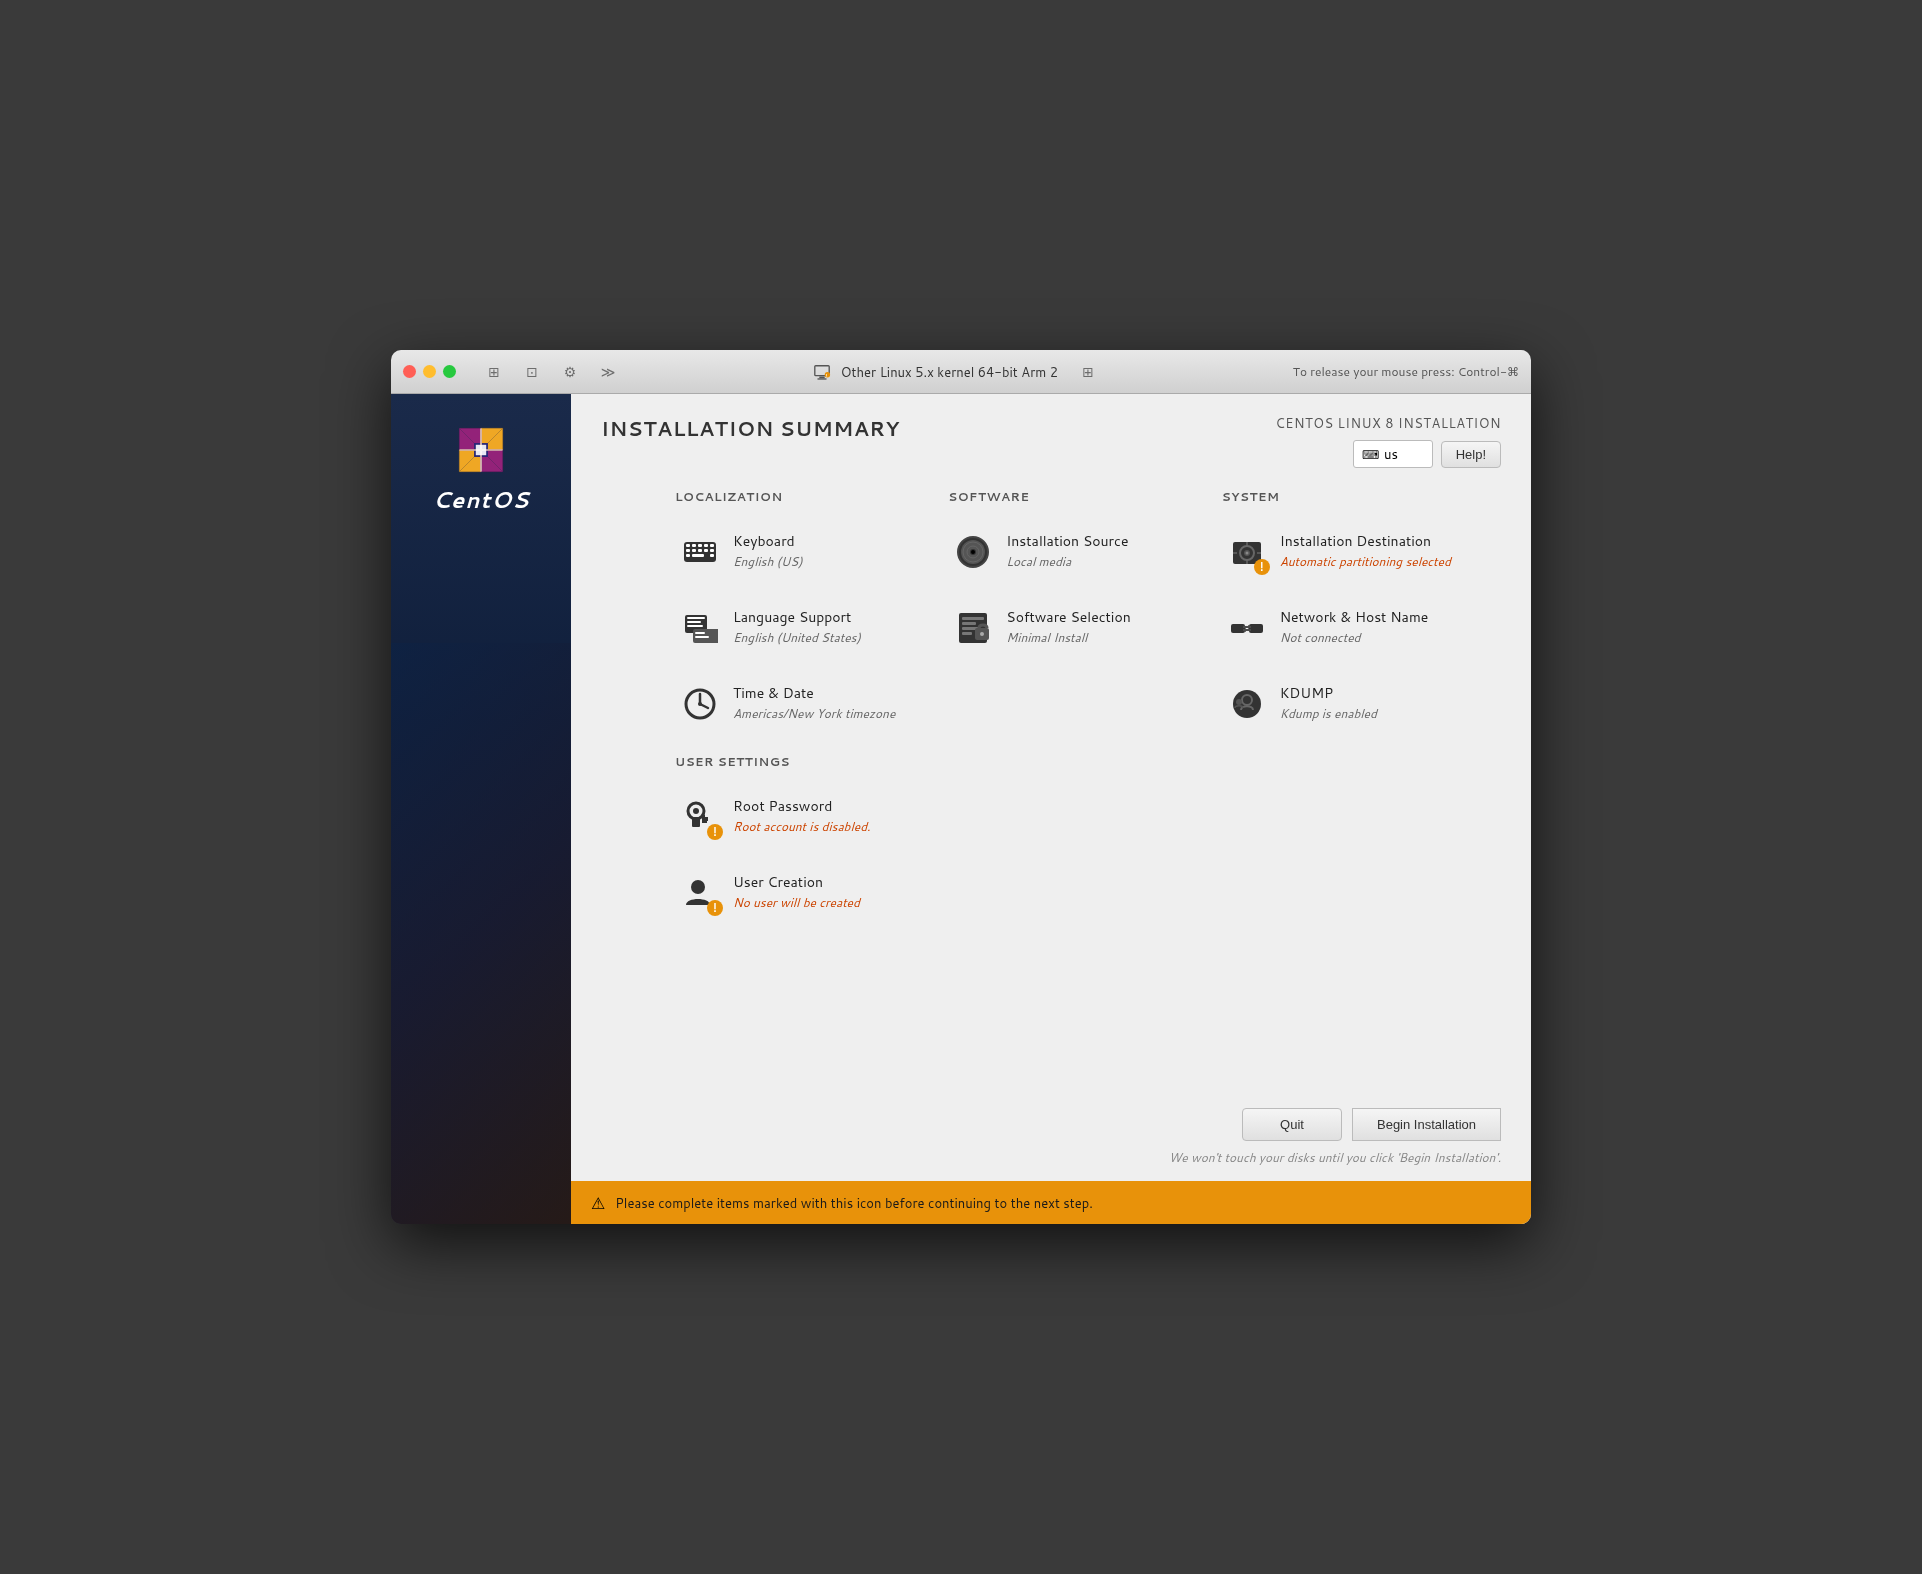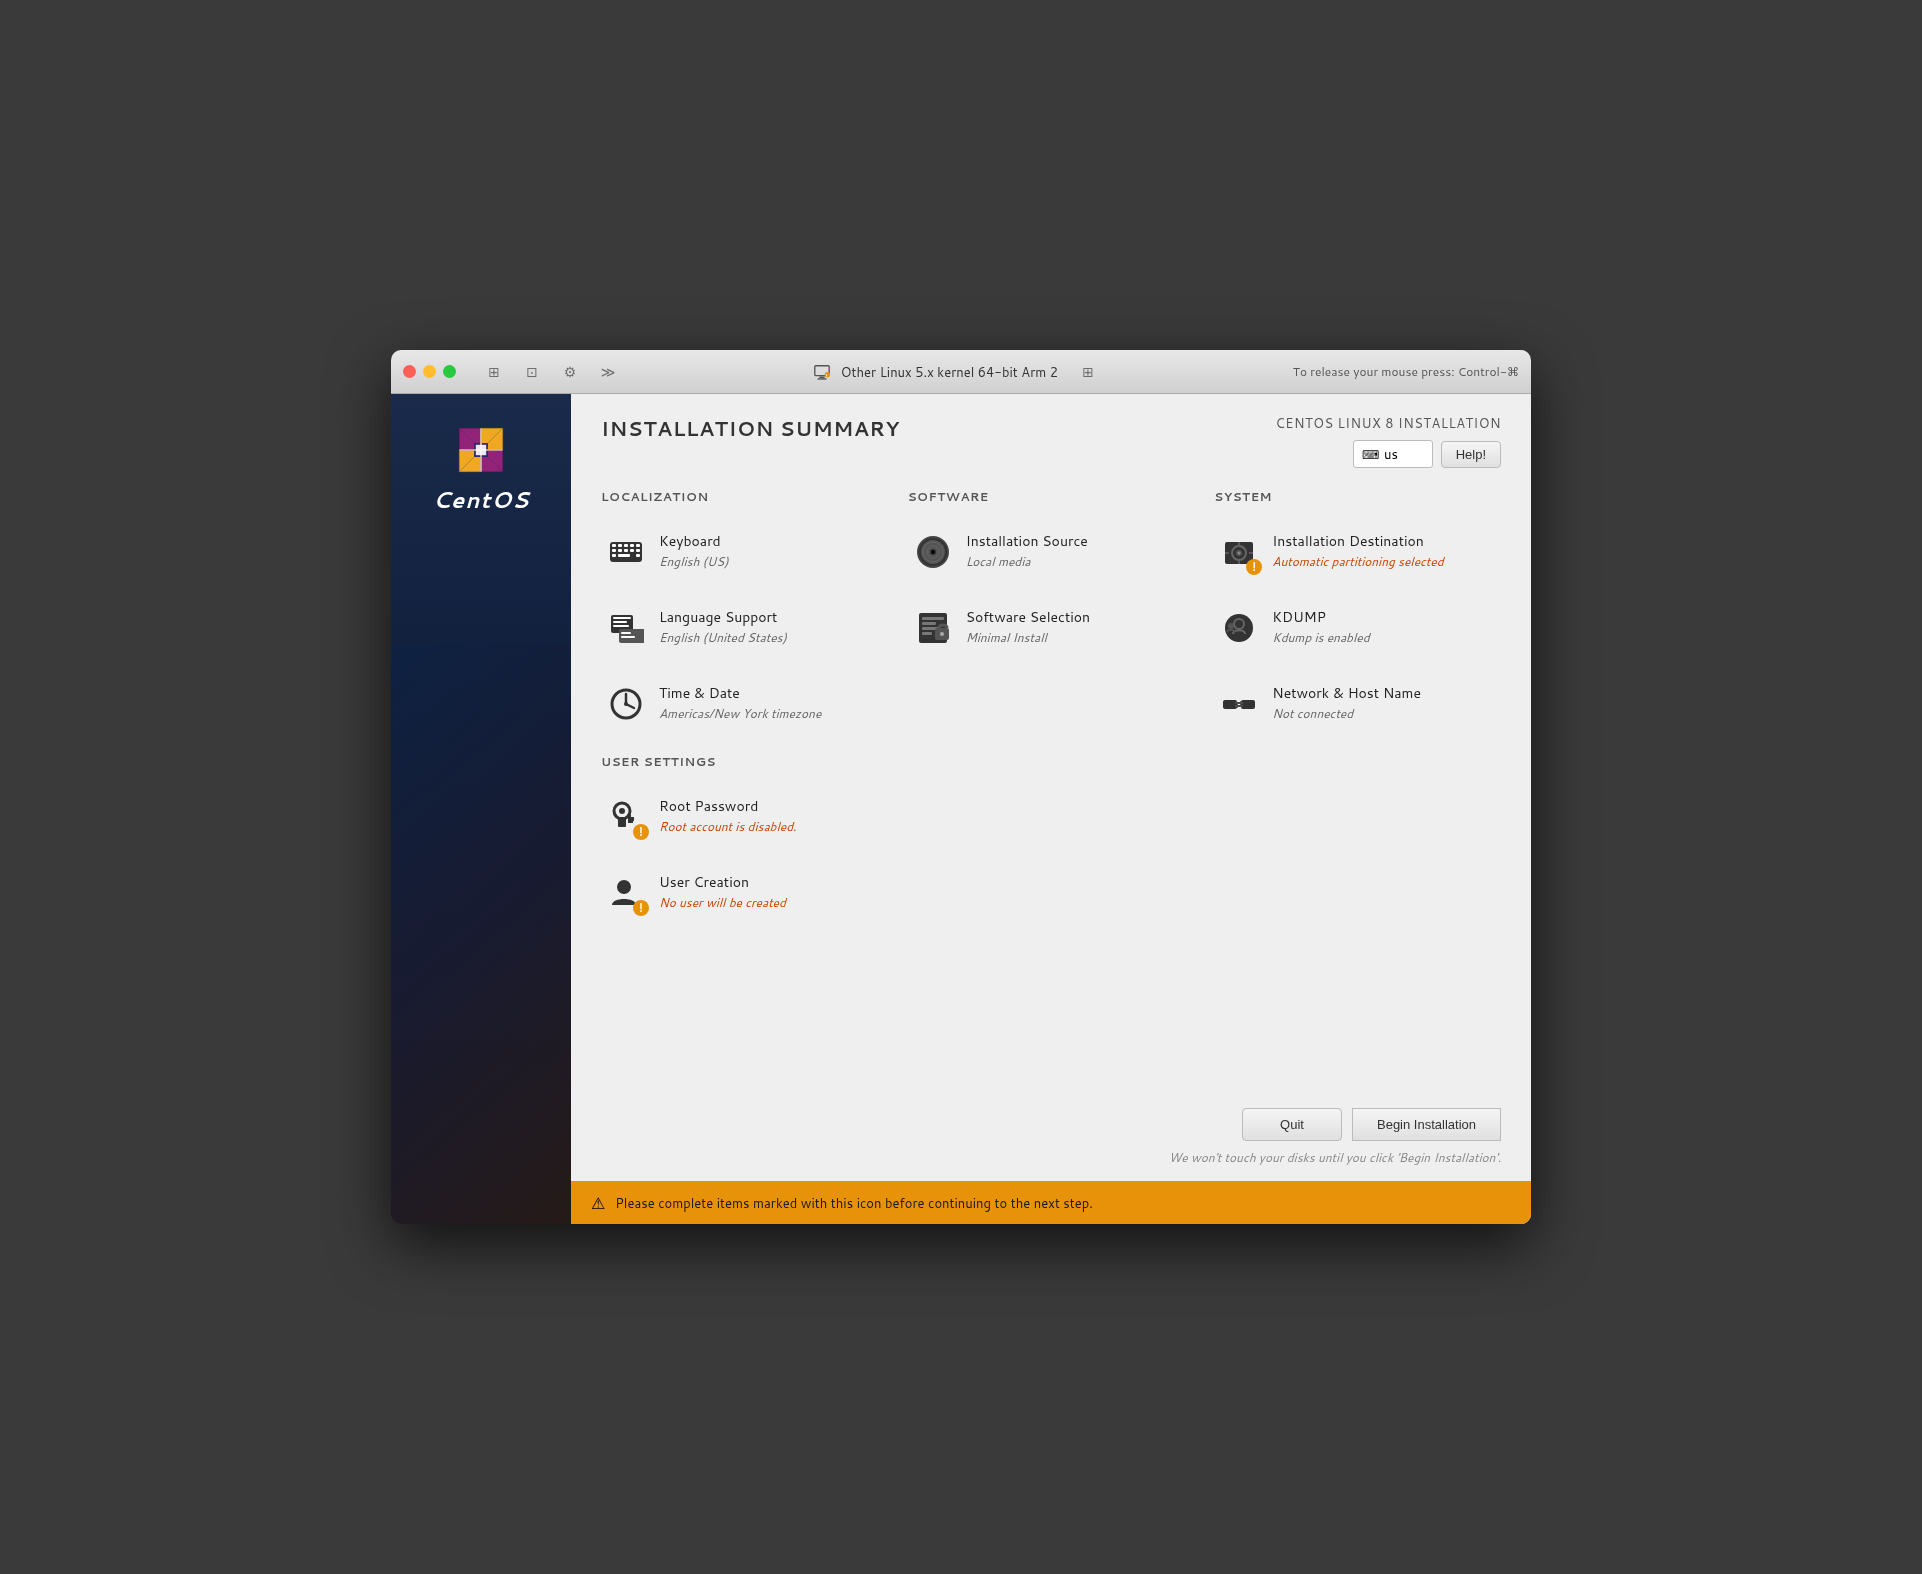--- a/index.html
+++ b/index.html
@@ -159,23 +159,24 @@
       border-radius: 4px;
       padding: 5px 14px;
       font-size: 13px;
       cursor: pointer;
       color: #333;
     }
 
     
     .sections-container {
       flex: 1;
-      padding: 10px 20px 10px;
+      padding: 10px 46px 10px;
       display: flex;
       gap: 0;
+      margin-left: 48px;
     }
 
     .section-column {
       flex: 1;
       padding: 0 10px;
     }
 
     .section-header {
       font-size: 12px;
       font-weight: bold;
@@ -546,51 +547,51 @@
             </div>
             <div class="item-text">
               <div class="item-title">Installation Destination</div>
               <div class="item-subtitle warning">Automatic partitioning selected</div>
             </div>
           </div>
 
           <div class="section-item">
             <div class="item-icon">
               <svg class="icon-svg" viewBox="0 0 36 36">
+
+                <rect x="2" y="14" width="14" height="9" rx="2" fill="#333"></rect>
+                <rect x="20" y="14" width="14" height="9" rx="2" fill="#333"></rect>
+
+                <path d="M16 17 L20 17 M16 20 L20 20" stroke="#333" stroke-width="2"></path>
+                <polygon points="19,15 22,17 19,19" fill="#333"></polygon>
+                <polygon points="17,18 14,20 17,22" fill="#333"></polygon>
+
+                <path d="M14 17 C17 17 19 17 22 17" stroke="#555" stroke-width="1.5" fill="none" marker-end="url(#arrow)"></path>
+                <path d="M22 20 C19 20 17 20 14 20" stroke="#555" stroke-width="1.5" fill="none" marker-end="url(#arrow2)"></path>
+              </svg>
+            </div>
+            <div class="item-text">
+              <div class="item-title">Network &amp; Host Name</div>
+              <div class="item-subtitle">Not connected</div>
+            </div>
+          </div>
+
+          <div class="section-item">
+            <div class="item-icon">
+              <svg class="icon-svg" viewBox="0 0 36 36">
                 <circle cx="18" cy="18" r="14" fill="#333"></circle>
                 <circle cx="18" cy="14" r="5" fill="none" stroke="#666" stroke-width="2"></circle>
                 <path d="M12 24 C12 19 24 19 24 24" fill="none" stroke="#666" stroke-width="2"></path>
                 <circle cx="10" cy="16" r="3" fill="#555"></circle>
                 <path d="M6 22 C6 19 14 19 14 22" fill="none" stroke="#555" stroke-width="1.5"></path>
               </svg>
             </div>
             <div class="item-text">
               <div class="item-title">KDUMP</div>
               <div class="item-subtitle">Kdump is enabled</div>
-            </div>
-          </div>
-
-          <div class="section-item">
-            <div class="item-icon">
-              <svg class="icon-svg" viewBox="0 0 36 36">
-
-                <rect x="2" y="14" width="14" height="9" rx="2" fill="#333"></rect>
-                <rect x="20" y="14" width="14" height="9" rx="2" fill="#333"></rect>
-
-                <path d="M16 17 L20 17 M16 20 L20 20" stroke="#333" stroke-width="2"></path>
-                <polygon points="19,15 22,17 19,19" fill="#333"></polygon>
-                <polygon points="17,18 14,20 17,22" fill="#333"></polygon>
-
-                <path d="M14 17 C17 17 19 17 22 17" stroke="#555" stroke-width="1.5" fill="none" marker-end="url(#arrow)"></path>
-                <path d="M22 20 C19 20 17 20 14 20" stroke="#555" stroke-width="1.5" fill="none" marker-end="url(#arrow2)"></path>
-              </svg>
-            </div>
-            <div class="item-text">
-              <div class="item-title">Network &amp; Host Name</div>
-              <div class="item-subtitle">Not connected</div>
             </div>
           </div>
 
         </div>
       </div>
 
       <div class="bottom-area">
         <div class="bottom-buttons">
           <button class="quit-button">Quit</button>
           <button class="begin-button">Begin Installation</button>

